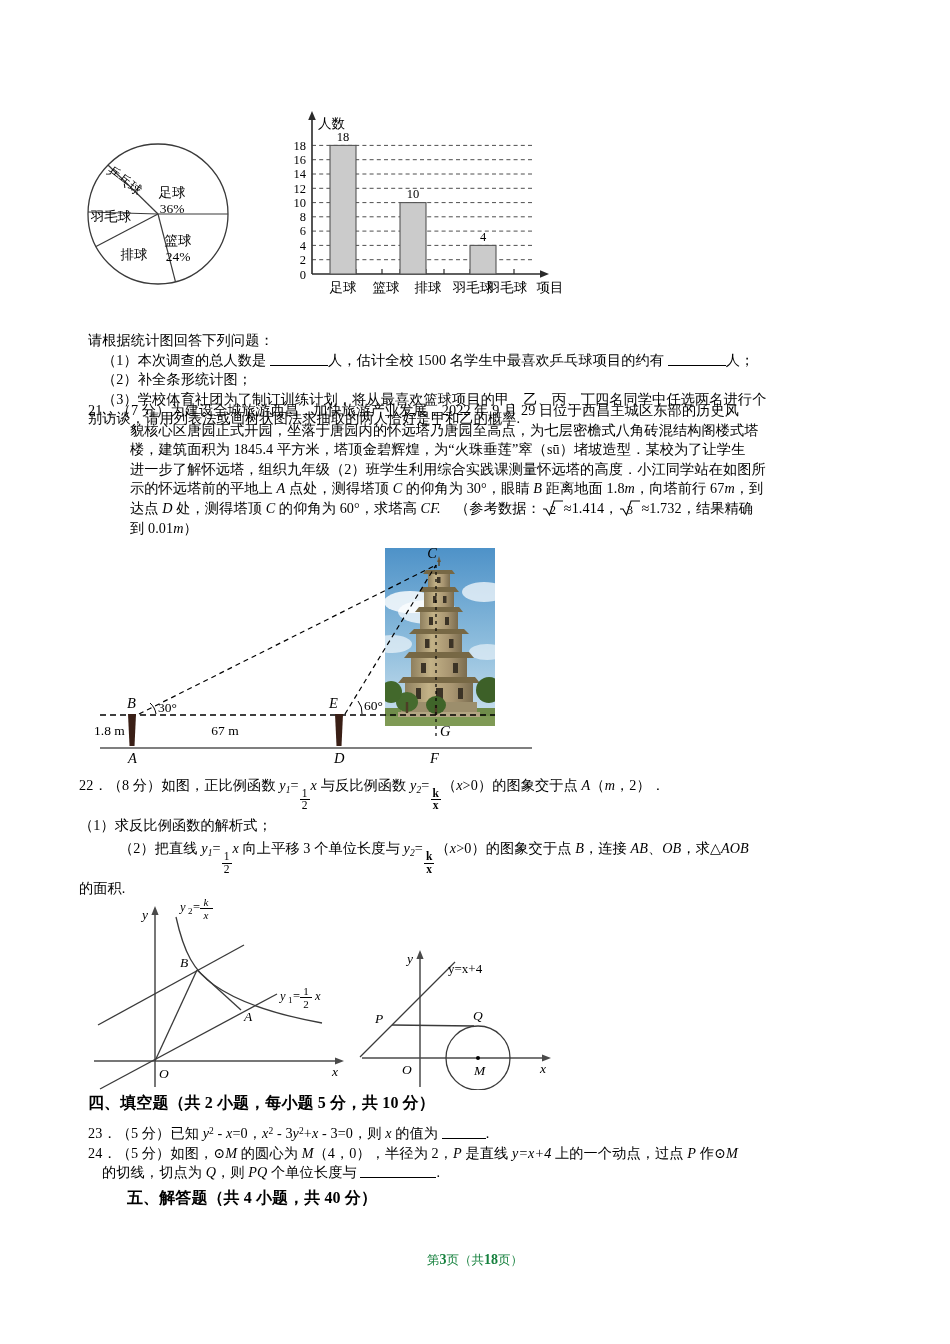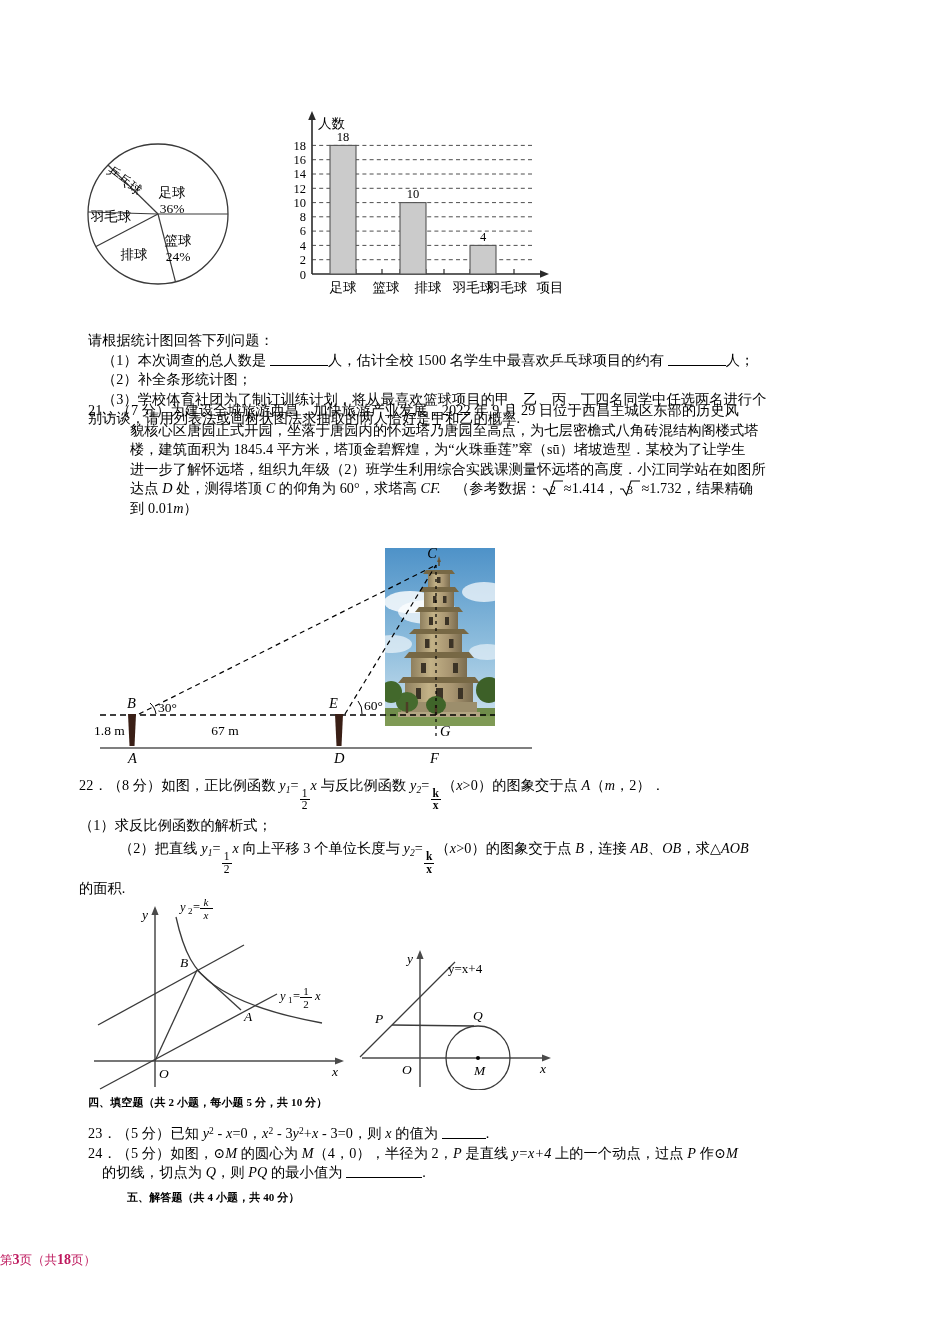--- a/index.html
+++ b/index.html
@@ -44,25 +44,25 @@
   .sup { font-size:9.5px; vertical-align:0.46em; }
   .rad { display:inline-block; position:relative; padding-left:1px; }
 
   
   .tower-fig { position:absolute; left:92px; top:540px; width:450px; height:232px; }
 
   
   .graphs { position:absolute; left:92px; top:895px; width:520px; height:195px; }
 
   
-  .footer { position:absolute; left:0; top:1252px; width:950px; 
-            font-size:12.5px; color:#be185d; }
+  .footer { position:absolute; left:0; top:1252px; width:950px; text-align:center;
+            font-size:12.5px; color:#15803d; }
   .footer .b { font-weight:bold; font-size:14px; }
 
-  .sec-head { font-weight:bold; font-size:11px; }
+  .sec-head { font-weight:bold; font-size:16px; }
 </style>
 </head>
 <body>
 
 <div class="page">
 
   <div class="figures-row">
 
     <div class="pie-wrap">
       <svg width="180" height="170" viewBox="0 0 180 170">
@@ -165,20 +165,21 @@
     <div class="ln ind1">（2）补全条形统计图；</div>
     <div class="ln ind1">（3）学校体育社团为了制订训练计划，将从最喜欢篮球项目的甲、乙、丙、丁四名同学中任选两名进行个</div>
     <div class="ln">别访谈，请用列表法或画树状图法求抽取的两人恰好是甲和乙的概率.</div>
   </div>
 
   <div class="blk tx" style="left:88px; top:401px; width:800px;">
     <div class="ln"><span class="qnum">21．</span><span>（7 分）</span><span>为建设全城旅游西昌，加快旅游产业发展．2022 年 9 月 29 日位于西昌主城区东部的历史风</span></div>
     <div class="ln ind2">貌核心区唐园正式开园，坐落于唐园内的怀远塔乃唐园至高点，为七层密檐式八角砖混结构阁楼式塔</div>
     <div class="ln ind2">楼，建筑面积为 1845.4 平方米，塔顶金碧辉煌，为“火珠垂莲”窣（sū）堵坡造型．某校为了让学生</div>
     <div class="ln ind2">进一步了解怀远塔，组织九年级（2）班学生利用综合实践课测量怀远塔的高度．小江同学站在如图所</div>
+    <div class="ln ind2"><span>示的怀远塔前的平地上 </span><span class="it">A</span><span> 点处，测得塔顶 </span><span class="it">C</span><span> 的仰角为 30°，眼睛 </span><span class="it">B</span><span> 距离地面 1.8</span><span class="it">m</span><span>，向塔前行 67</span><span class="it">m</span><span>，到</span></div>
     <div class="ln ind2"><span>达点 </span><span class="it">D</span><span> 处，测得塔顶 </span><span class="it">C</span><span> 的仰角为 60°，求塔高 </span><span class="it">CF.</span><span>　（参考数据：</span><span class="rad"><svg width="22" height="18" style="vertical-align:-4px">
             <path d="M1,10 L4,10 L7.5,16 L12,2 L21,2" fill="none" stroke="#000" stroke-width="1.1"></path>
             <text x="11" y="14.5" font-family="'Liberation Serif',serif" font-size="12" fill="#000" text-anchor="middle">2</text>
           </svg></span><span>≈1.414，</span><span class="rad"><svg width="22" height="18" style="vertical-align:-4px">
             <path d="M1,10 L4,10 L7.5,16 L12,2 L21,2" fill="none" stroke="#000" stroke-width="1.1"></path>
             <text x="11" y="14.5" font-family="'Liberation Serif',serif" font-size="12" fill="#000" text-anchor="middle">3</text>
           </svg></span><span>≈1.732，结果精确</span></div>
     <div class="ln ind2"><span>到 0.01</span><span class="it">m</span><span>）</span></div>
   </div>
 
@@ -401,21 +402,21 @@
     <div class="ln sec-head">四、填空题（共 2 小题，每小题 5 分，共 10 分）</div>
 
     <div class="ln" style="padding-top:3px;margin-top:6px;">
       <span class="qnum">23．</span><span>（5 分）</span><span>已知 </span><span class="it">y</span><span class="sup">2</span><span> - </span><span class="it">x</span><span>=0，</span><span class="it">x</span><span class="sup">2</span><span> - 3</span><span class="it">y</span><span class="sup">2</span><span>+</span><span class="it">x</span><span> - 3=0，则 </span><span class="it">x</span><span> 的值为</span>&nbsp;<span class="blank-s"></span><span>.</span>
     </div>
 
     <div class="ln">
       <span class="qnum">24．</span><span>（5 分）</span><span>如图，⊙</span><span class="it">M</span><span> 的圆心为 </span><span class="it">M</span><span>（4，0），半径为 2，</span><span class="it">P</span><span> 是直线 </span><span class="it">y=x+4</span><span> 上的一个动点，过点 </span><span class="it">P</span><span> 作⊙</span><span class="it">M</span>
     </div>
     <div class="ln ind1">
-      <span>的切线，切点为 </span><span class="it">Q</span><span>，则 </span><span class="it">PQ</span><span> 的最小值为</span>&nbsp;<span class="blank-l"></span><span>.</span>
+      <span>的切线，切点为 </span><span class="it">Q</span><span>，则 </span><span class="it">PQ</span><span> 个单位长度与</span>&nbsp;<span class="blank-l"></span><span>.</span>
     </div>
   </div>
 
   <div class="blk tx" style="left:80px; top:1188px; width:830px;margin-left:47px;">
     <div class="ln sec-head">五、解答题（共 4 小题，共 40 分）</div>
   </div>
 
   <div class="footer">
     <span>第</span><span class="b">3</span><span>页（共</span><span class="b">18</span><span>页）</span>
   </div>

